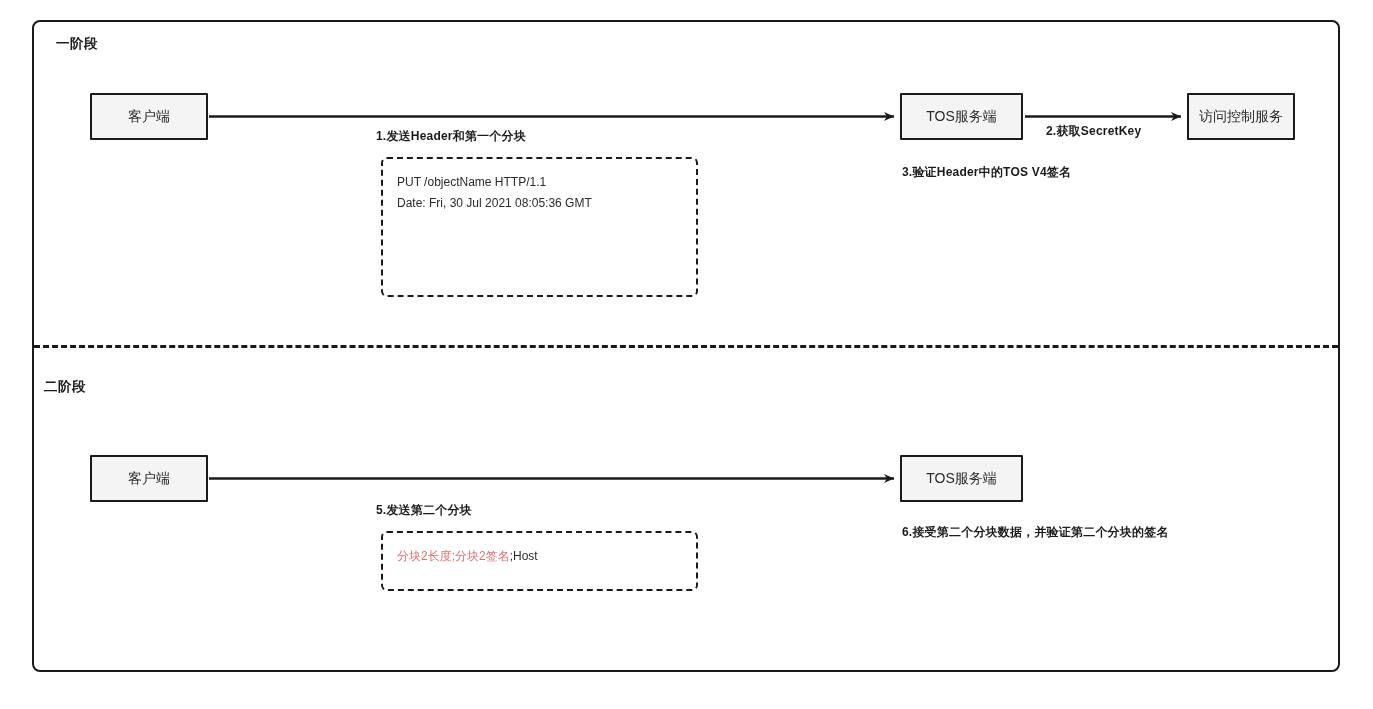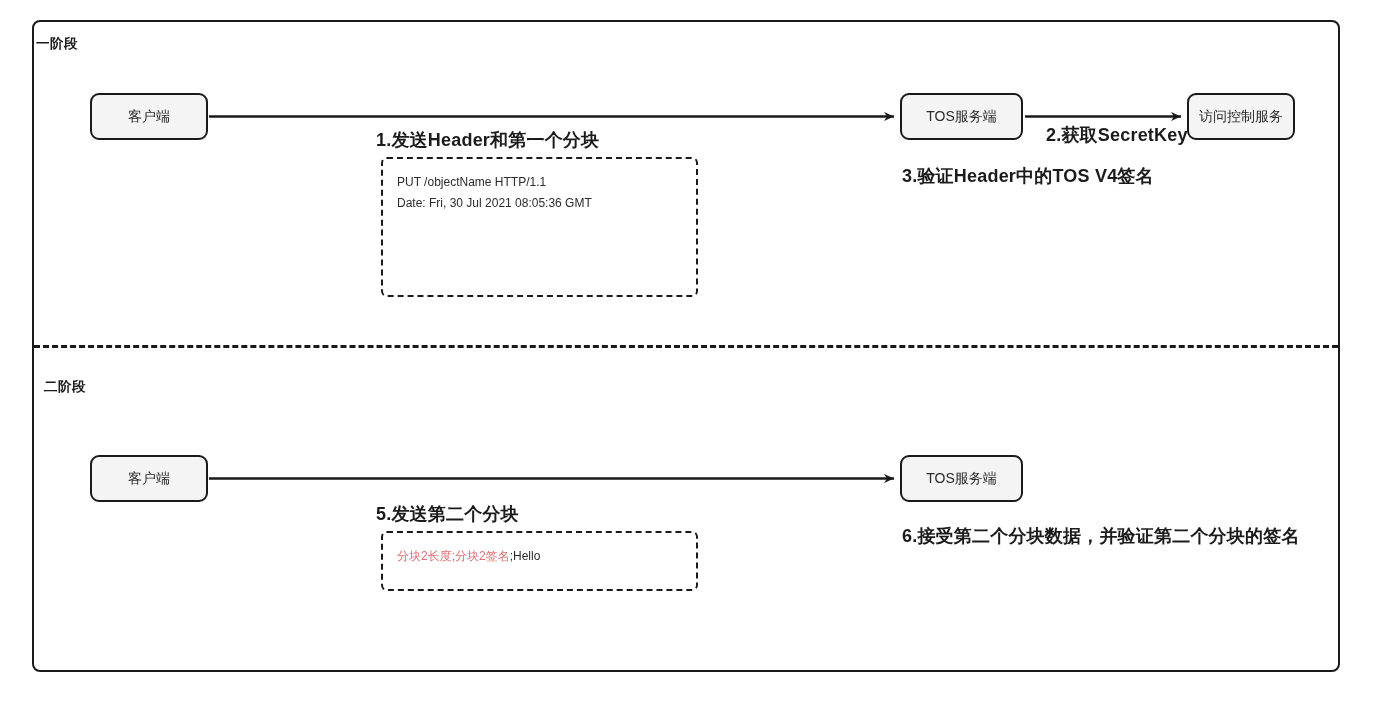--- a/index.html
+++ b/index.html
@@ -49,29 +49,29 @@
 
   
   .phase-label {
     position: absolute;
     font-size: 13.5px;
     font-weight: bold;
     color: #1b1b1b;
     letter-spacing: 0.5px;
     white-space: nowrap;
   }
-  #phase-1-label { left: 36px; top: 35px; }
+  #phase-1-label { left: 56px; top: 35px; }
   #phase-2-label { left: 44px; top: 378px; }
 
   
   .node-box {
     position: absolute;
     background: #f4f4f4;
     border: 2px solid #1a1a1a;
-    border-radius: 9px;
+    border-radius: 1px;
     box-sizing: border-box;
     display: flex;
     align-items: center;
     justify-content: center;
     font-size: 14px;
     color: #2b2b2b;
     white-space: nowrap;
   }
 
   #node-client-1 { left: 90px;  top: 93px;  width: 118px; height: 47px; }
@@ -86,21 +86,21 @@
     left: 0;
     top: 0;
     width: 1373px;
     height: 709px;
     pointer-events: none;
   }
 
   
   .step-label {
     position: absolute;
-    font-size: 18px;
+    font-size: 12px;
     font-weight: bold;
     color: #1b1b1b;
     white-space: nowrap;
     letter-spacing: 0.2px;
   }
   #step-1-label { left: 376px;  top: 128px; }
   #step-2-label { left: 1046px; top: 123px; text-align: center; }
   #step-3-label { left: 902px;  top: 164px; }
   #step-4-label { left: 902px;  top: 274px; }
   #step-5-label { left: 376px;  top: 502px; }
@@ -161,17 +161,17 @@
   <div class="step-label" id="step-6-label">6.接受第二个分块数据，并验证第二个分块的签名</div>
 
   <div class="payload-box" id="payload-box-1">
     <div class="payload-line">PUT /objectName HTTP/1.1</div>
     <div class="payload-line">Date: Fri, 30 Jul 2021 08:05:36 GMT</div>
     <div class="payload-blank"></div>
   </div>
 
   <div class="payload-box" id="payload-box-2">
     <div class="payload-line">
-      <span class="accent-text">分块2长度;分块2签名</span><span>;Hello</span>
+      <span class="accent-text">分块2长度;分块2签名</span><span>;Host</span>
     </div>
   </div>
 
 </div>
 
 </body></html>

